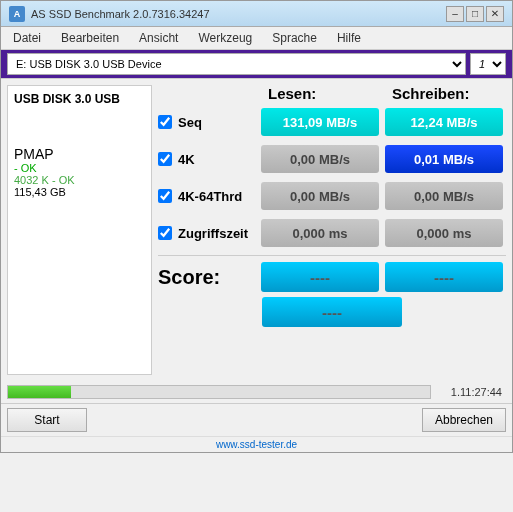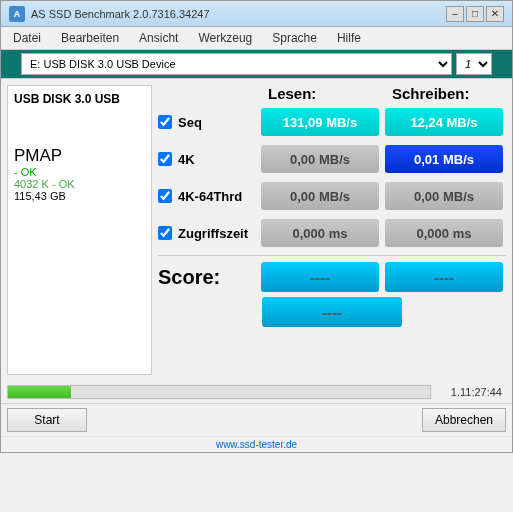--- a/index.html
+++ b/index.html
@@ -74,24 +74,24 @@
     .menu-item {
       padding: 2px 8px;
       font-size: 12px;
       color: #333;
       cursor: pointer;
       text-align: center;
     }
     .toolbar {
       display: flex;
       align-items: center;
-      padding: 3px 20px;
+      padding: 3px 6px;
       gap: 4px;
       border-bottom: 1px solid #ccc;
-      background: #0f766e;
+      background: #4c1d95;
     }
     .device-select {
       flex: 1;
       height: 22px;
       font-size: 11px;
       background: white;
       border: 1px solid #aaa;
       padding: 1px 4px;
     }
     .size-select {
@@ -127,21 +127,21 @@
       min-height: 290px;
     }
     .left-panel-title {
       font-size: 12px;
       font-weight: bold;
       margin-bottom: 2px;
       color: #000;
     }
     .pmap-label {
       color: #000;
-      font-size: 17px;
+      font-size: 14px;
       margin-top: 40px;
     }
     .ok-green {
       color: #00aa00;
       font-size: 11px;
     }
     .ok-green2 {
       color: #44aa44;
       font-size: 11px;
     }

